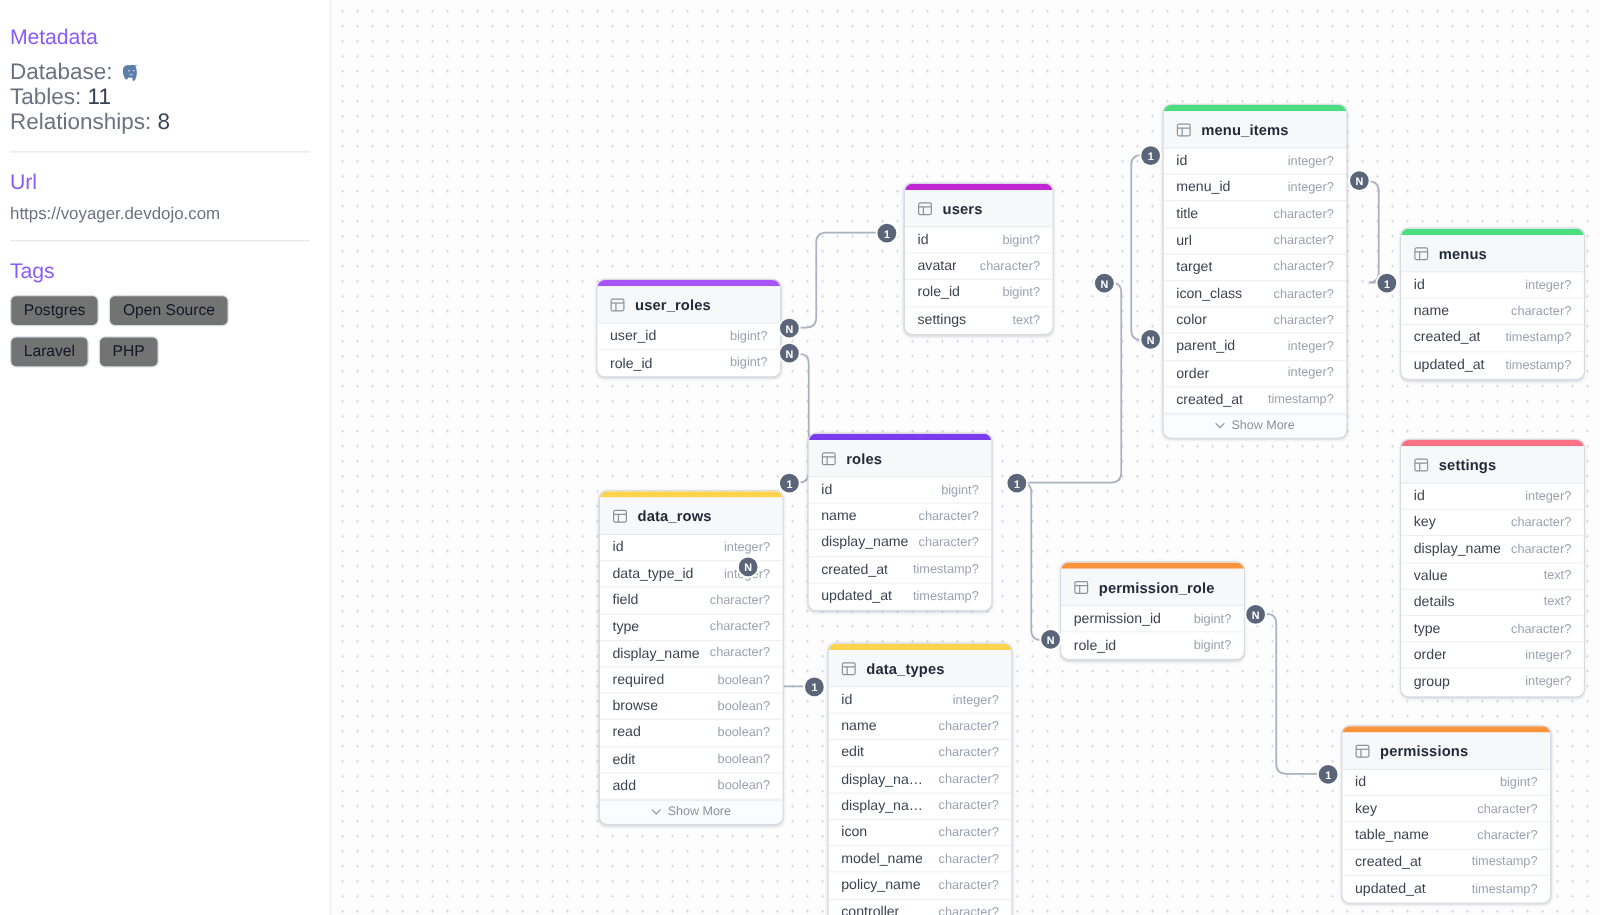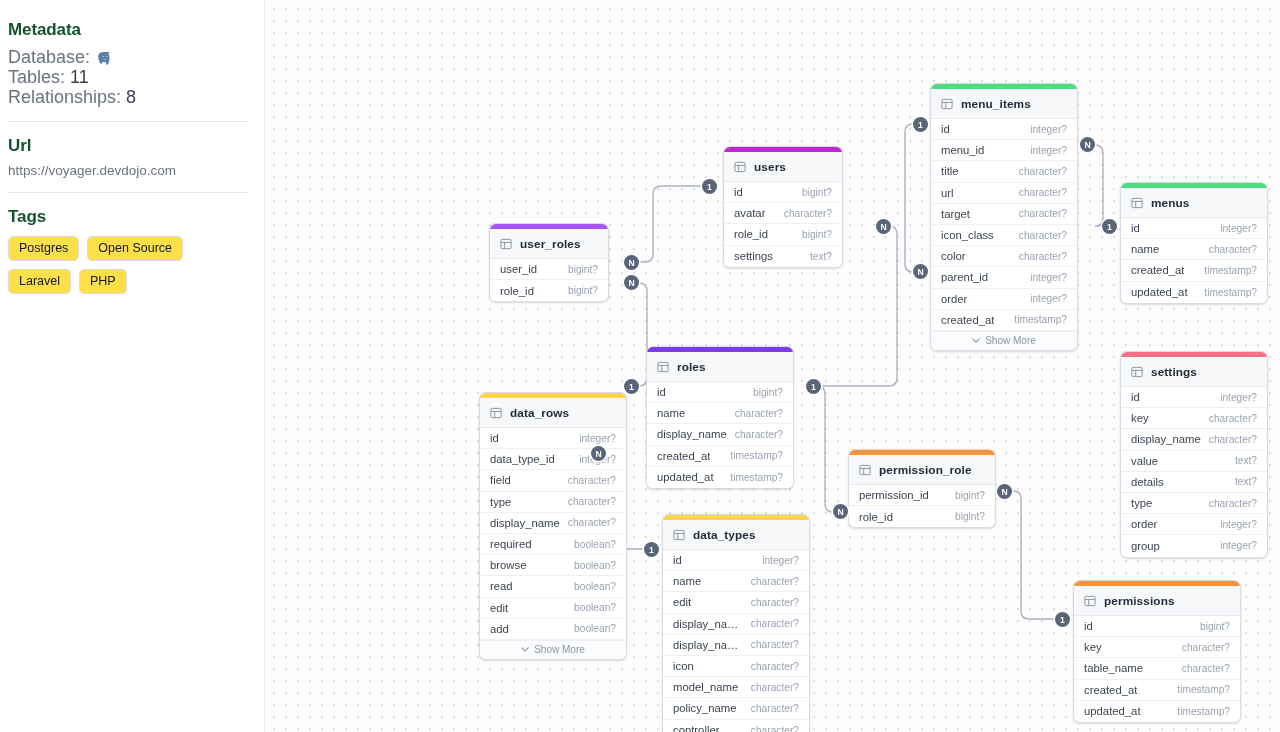--- a/index.html
+++ b/index.html
@@ -12,36 +12,36 @@
   #app { position: relative; width: 1280px; height: 732px; display: flex; }
 
   
   #sidebar {
     width: 264px; height: 732px; flex: 0 0 264px;
     background: #ffffff;
     padding: 20px 16px 0 8px;
     position: relative;
   }
   .side-h {
-    font-size: 17px; font-weight: bold; color: #14532d;
+    font-size: 17px; font-weight: normal; color: #8b5cf6;
     letter-spacing: -0.1px; margin-bottom: 7px;
   }
   .meta-row {
     font-size: 18px; color: #6b7280; line-height: 20px;
     display: flex; align-items: center; gap: 5px;
   }
   .meta-row .val { color: #374151; font-weight: 500; }
   .pg-icon { display: inline-block; width: 20px; height: 18px; position: relative; top: 2px; }
   .hr { border-top: 1px solid #e5e7eb; margin: 14px 0 14px 0; width: 240px; }
   .url-text { font-size: 13.5px; color: #6b7280; margin-top: 5px; word-break: break-all; }
   .tags-wrap { display: flex; flex-wrap: wrap; gap: 8px; margin-top: 9px; width: 245px; }
   .tag {
     border: 1px solid #d8dde5; border-radius: 5px;
     padding: 4px 10px 5px 10px; font-size: 12.5px; color: #111827;
-    background: #fde047; line-height: 14px; font-weight: 500;
+    background: #737373; line-height: 14px; font-weight: 500;
   }
 
   
   #canvas {
     position: relative; flex: 1 1 auto; height: 732px;
     background-color: #fdfdfe;
     background-image: radial-gradient(#d9dbe3 0.85px, transparent 0.9px);
     background-size: 12px 12px;
     background-position: 3px 3px;
     border-left: 1px solid #eceef2;
@@ -348,21 +348,21 @@
           </div>
           <div class="row">
             <span class="col-name">role_id</span>
             <span class="col-type">bigint?</span>
           </div>
           <div class="row">
             <span class="col-name">settings</span>
             <span class="col-type">text?</span>
           </div>
         </div>
-        <div class="node" style="left: 224px; top: 223px; width: 120px;">
+        <div class="node" style="left: 212px; top: 223px; width: 148px;">
           <div class="node-bar" style="background:#a855f7"></div>
           <div class="node-head">
             <svg class="tbl-icon" viewBox="0 0 16 16">
               <rect x="1.2" y="1.8" width="13.6" height="12.4" rx="1.6" fill="none" stroke="#4b5563" stroke-width="1.3"></rect>
               <line x1="1.2" y1="5.9" x2="14.8" y2="5.9" stroke="#4b5563" stroke-width="1.3"></line>
               <line x1="6.3" y1="5.9" x2="6.3" y2="14.2" stroke="#4b5563" stroke-width="1.3"></line>
             </svg>
             <span class="node-title">user_roles</span>
           </div>
           <div class="row">

